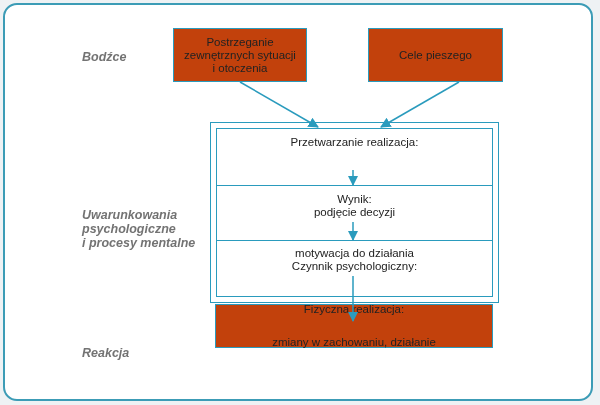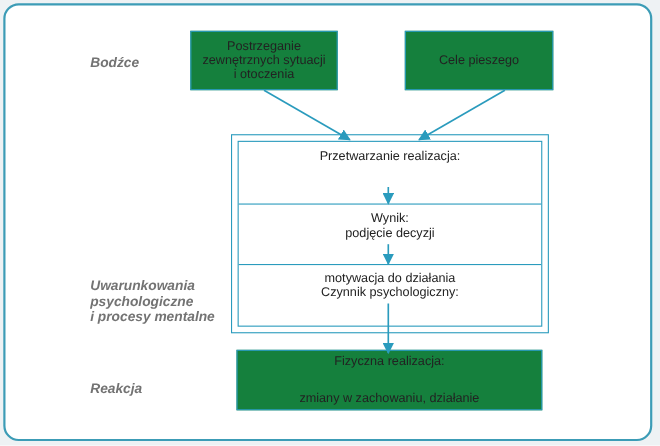--- a/index.html
+++ b/index.html
@@ -22,21 +22,21 @@
       position: absolute;
       font-style: italic;
       font-weight: bold;
       font-size: 12.5px;
       color: #737373;
       line-height: 14px;
     }
     .box {
       position: absolute;
       border: 1.5px solid #2a9bbd;
-      background: #15803d;
+      background: #c2410c;
       display: flex;
       align-items: center;
       justify-content: center;
       text-align: center;
       font-size: 11.5px;
       line-height: 13px;
       color: #222;
       box-sizing: border-box;
     }
     .box span { display: block; }
@@ -80,21 +80,21 @@
     }
   </style>
 </head>
 <body>
 
 <div class="frame"></div>
 
 <div class="row-label" style="left:82px; top:50px;">
   <span>Bodźce</span>
 </div>
-<div class="row-label" style="left:82px; top:208px;margin-top:45px;">
+<div class="row-label" style="left:82px; top:208px;">
   <div>Uwarunkowania</div>
   <div>psychologiczne</div>
   <div>i procesy mentalne</div>
 </div>
 <div class="row-label" style="left:82px; top:346px;">
   <span>Reakcja</span>
 </div>
 
 <div class="box" style="left:173px; top:28px; width:134px; height:54px; flex-direction:column;">
   <span>Postrzeganie</span>
@@ -115,21 +115,21 @@
     <span>Wynik:</span>
     <span>podjęcie decyzji</span>
   </div>
   <div class="divider" style="top:111px;"></div>
   <div class="cell" style="top:118px;">
     <span>motywacja do działania</span>
     <span>Czynnik psychologiczny:</span>
   </div>
 </div>
 
-<div class="box" style="left:215px; top:318px; width:278px; height:55px; flex-direction:column;gap:20px;">
+<div class="box" style="left:215px; top:304px; width:278px; height:44px; flex-direction:column;gap:20px;">
   <span>Fizyczna realizacja:</span>
   <span>zmiany w zachowaniu, działanie</span>
 </div>
 
 <svg class="arrows" viewBox="0 0 600 405">
   <defs>
     <marker id="ah" viewBox="0 0 10 10" refX="9" refY="5" markerWidth="7" markerHeight="7" orient="auto-start-reverse">
       <path d="M0,0 L10,5 L0,10 z" fill="#2a9bbd"></path>
     </marker>
   </defs>

